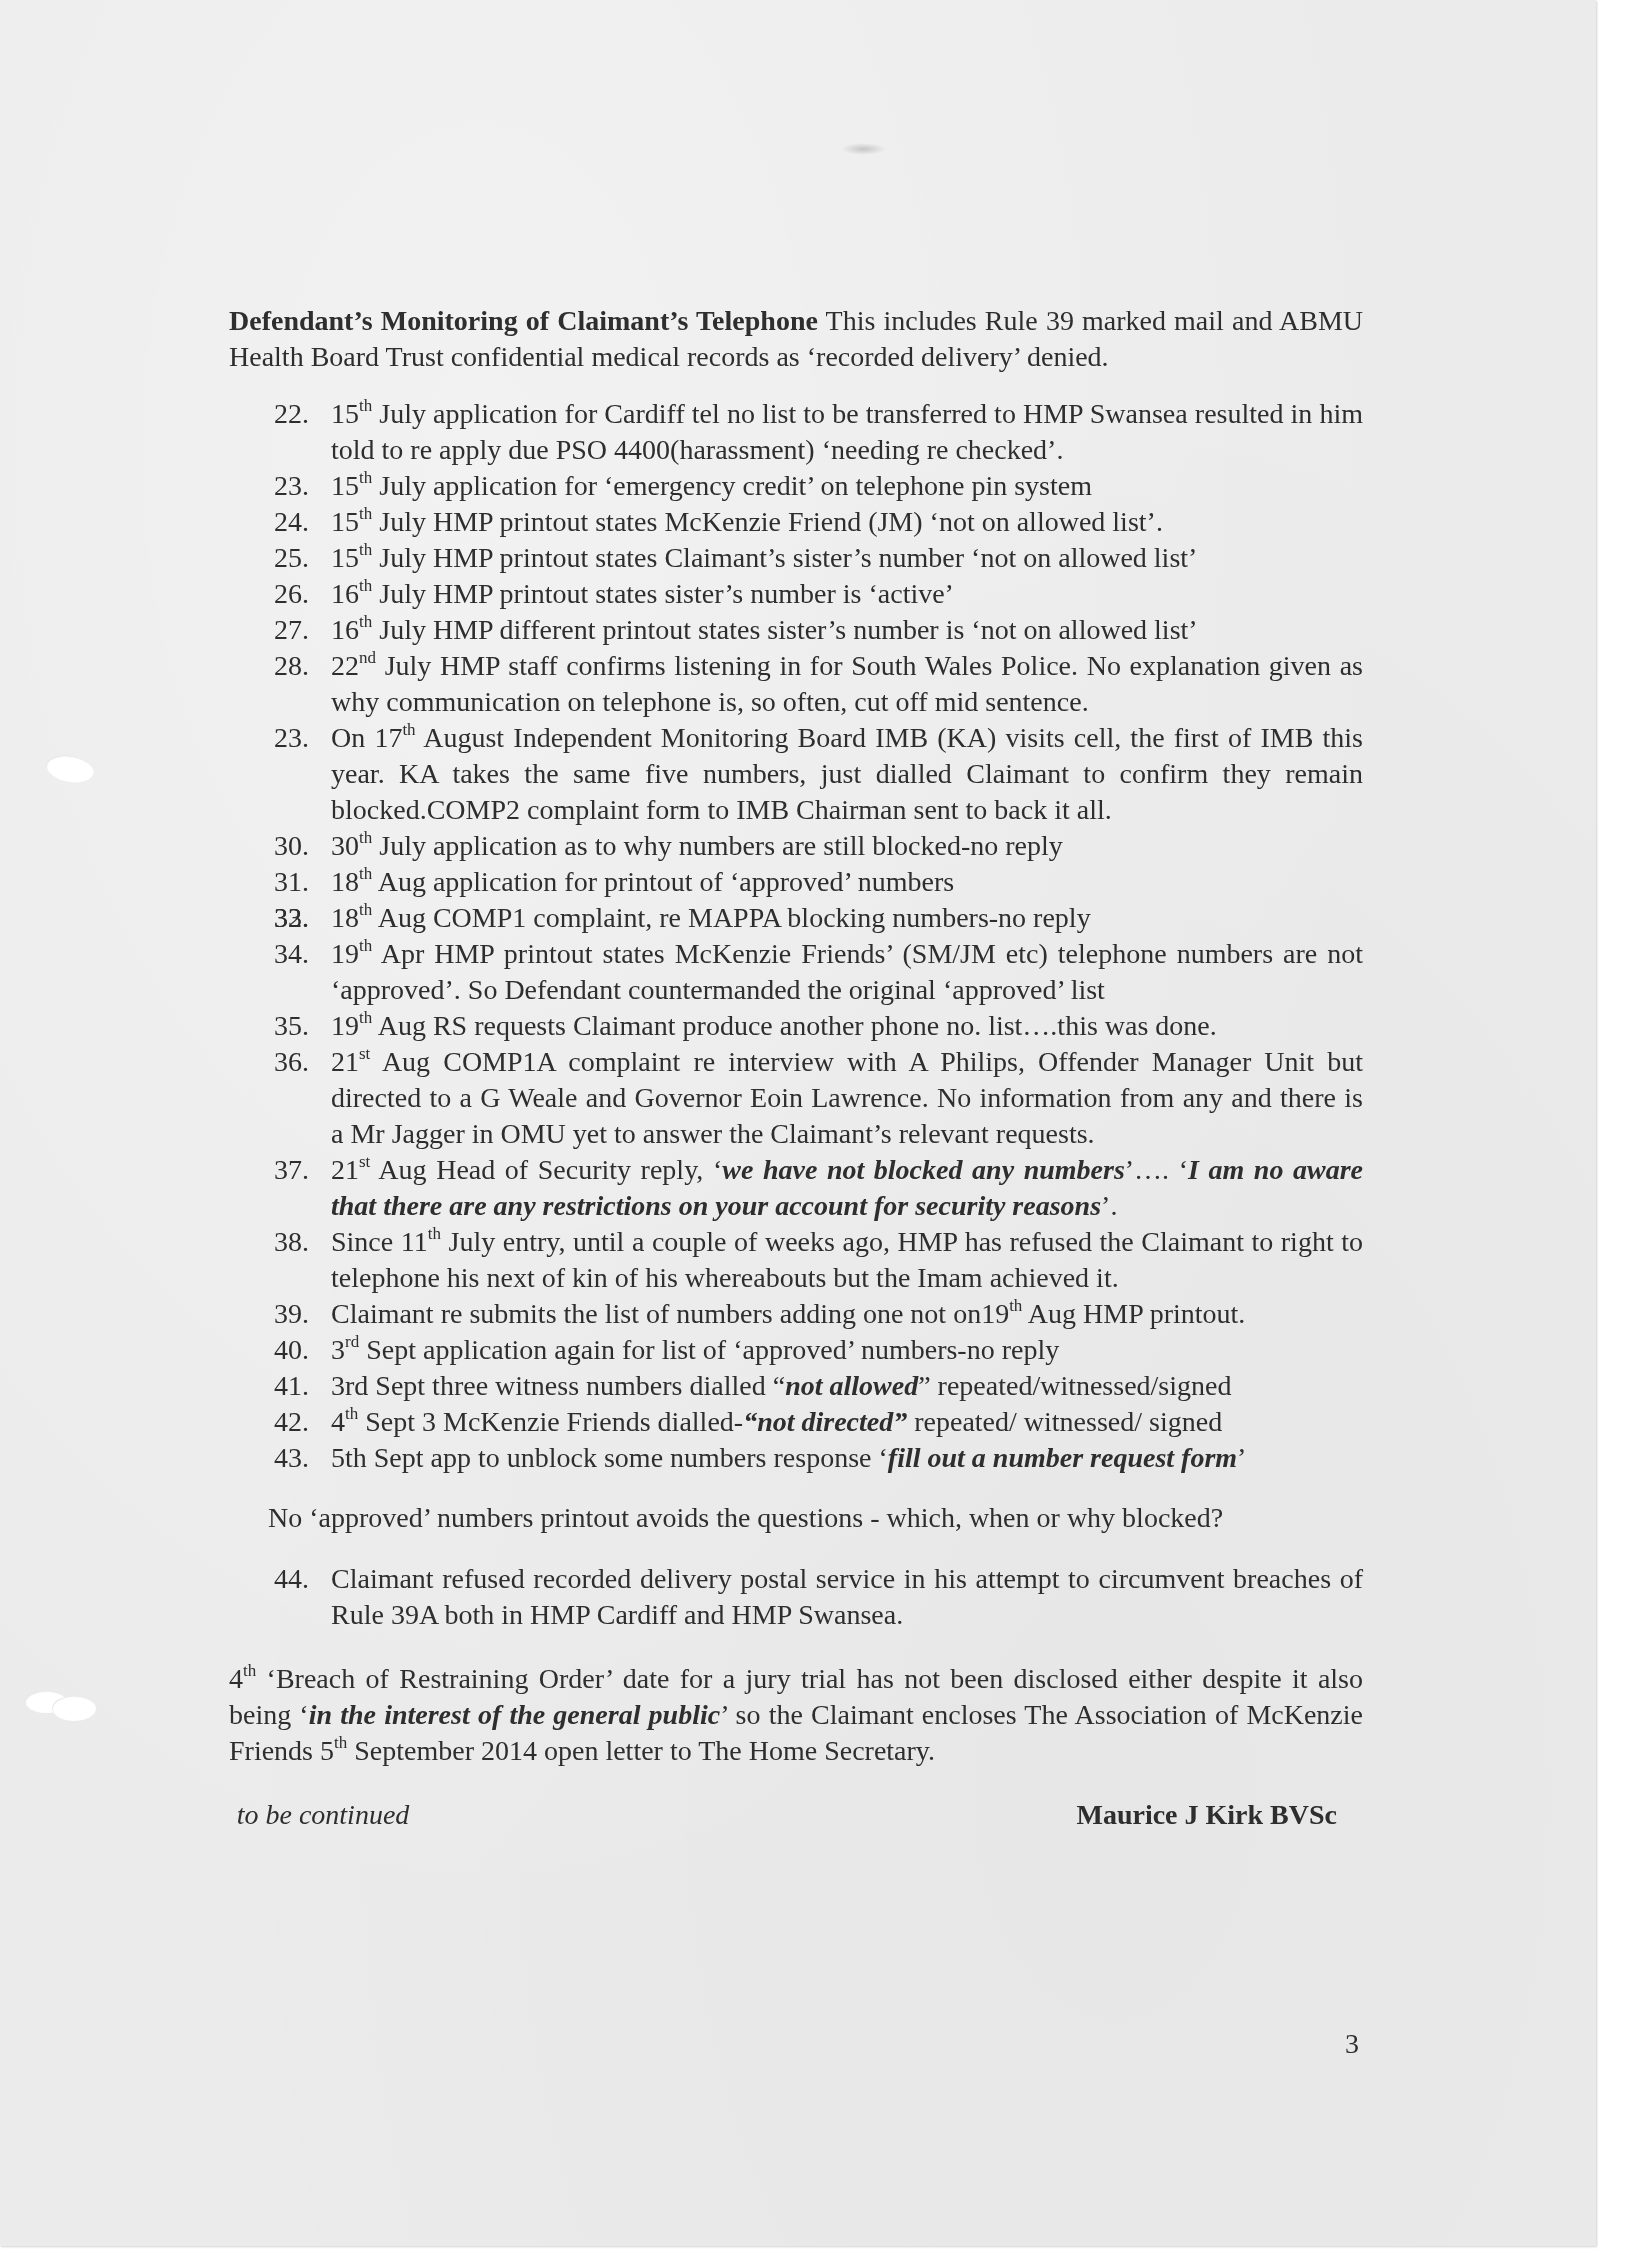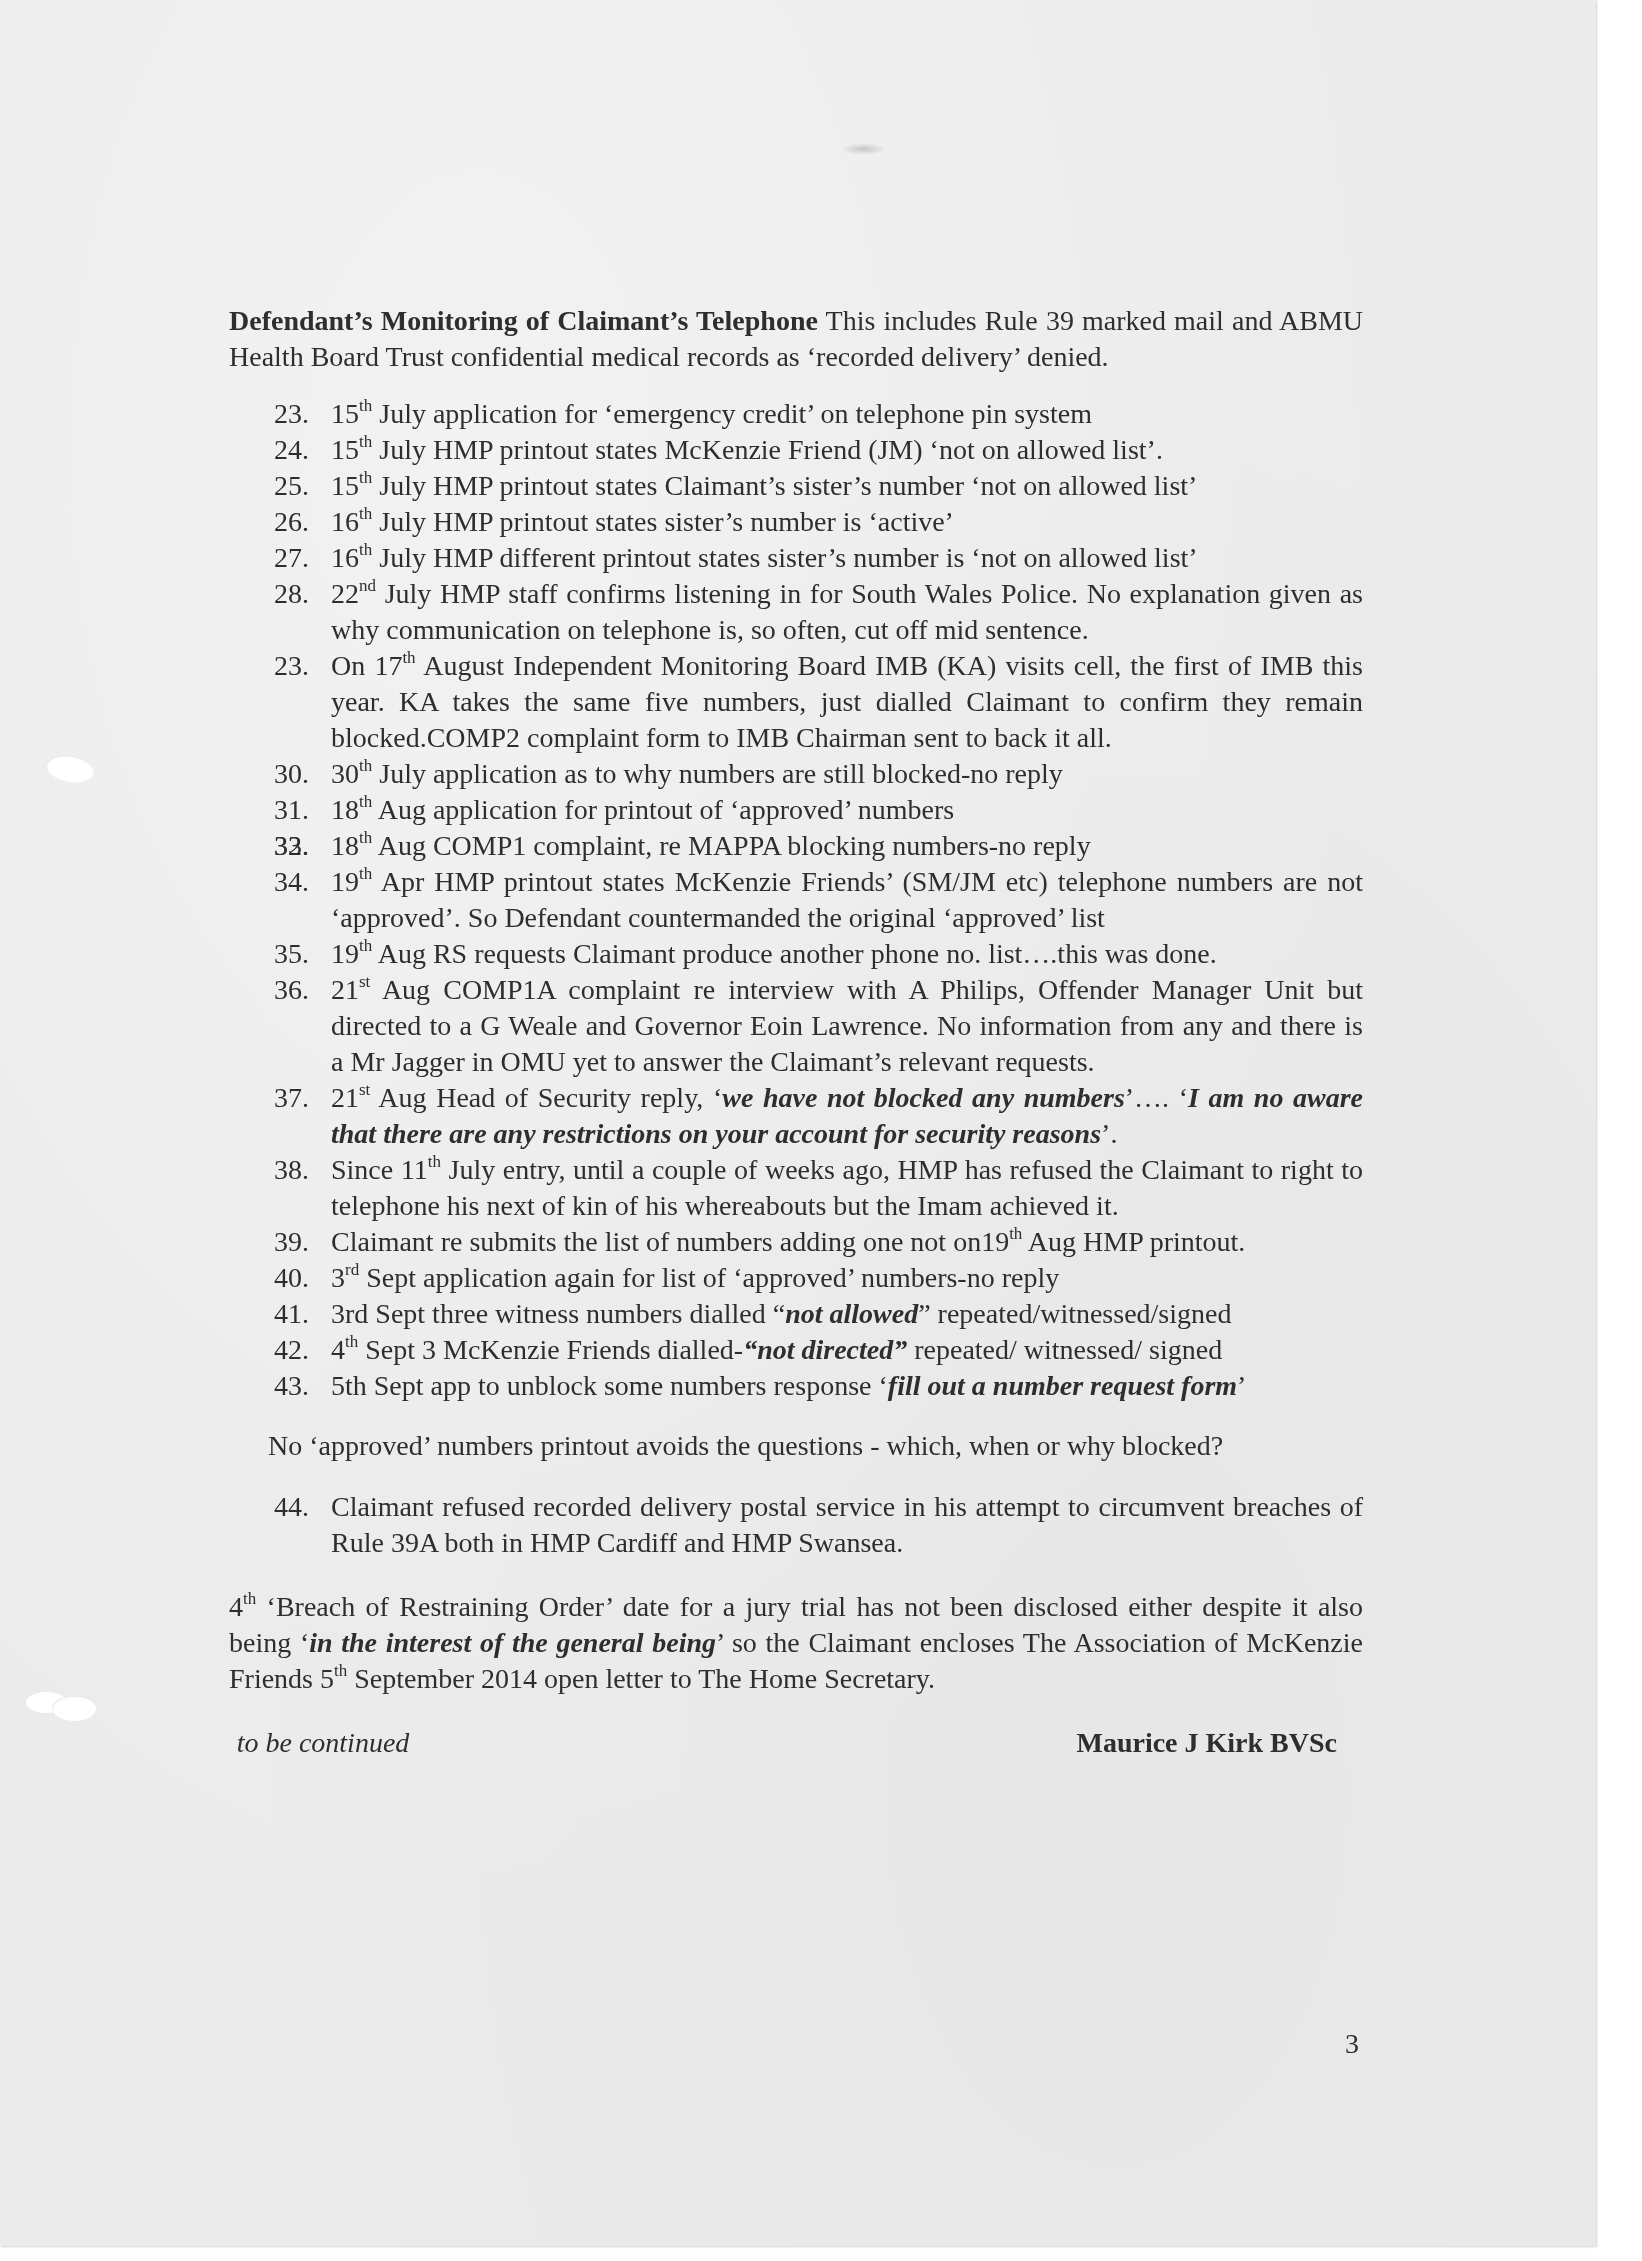--- a/index.html
+++ b/index.html
@@ -110,20 +110,21 @@
   <div class="punch-hole h1"></div>
   <div class="punch-hole h2a"></div>
   <div class="punch-hole h2b"></div>
 
   <div class="content">
     <p class="heading-para">
       <b>Defendant’s Monitoring of Claimant’s Telephone</b><span> This includes Rule 39 marked mail and ABMU Health Board Trust confidential medical records as ‘recorded delivery’ denied.</span>
     </p>
 
     <ol class="items" id="items-list">
+        <li><span class="num">22.</span><span><span>15</span><sup>th</sup><span> July application for Cardiff tel no list to be transferred to HMP Swansea resulted in him told to re apply due PSO 4400(harassment) ‘needing re checked’.</span></span></li>
         <li><span class="num">23.</span><span><span>15</span><sup>th</sup><span> July application for ‘emergency credit’ on telephone pin system</span></span></li>
         <li><span class="num">24.</span><span><span>15</span><sup>th</sup><span> July HMP printout states McKenzie Friend (JM) ‘not on allowed list’.</span></span></li>
         <li><span class="num">25.</span><span><span>15</span><sup>th</sup><span> July HMP printout states Claimant’s sister’s number ‘not on allowed list’</span></span></li>
         <li><span class="num">26.</span><span><span>16</span><sup>th</sup><span> July HMP printout states sister’s number is ‘active’</span></span></li>
         <li><span class="num">27.</span><span><span>16</span><sup>th</sup><span> July HMP different printout states sister’s number is ‘not on allowed list’</span></span></li>
         <li><span class="num">28.</span><span><span>22</span><sup>nd</sup><span> July HMP staff confirms listening in for South Wales Police. No explanation given as why communication on telephone is, so often, cut off mid sentence.</span></span></li>
         <li><span class="num">23.</span><span><span>On 17</span><sup>th</sup><span> August Independent Monitoring Board IMB (KA) visits cell, the first of IMB this year. KA takes the same five numbers, just dialled Claimant to confirm they remain blocked.COMP2 complaint form to IMB Chairman sent to back it all.</span></span></li>
         <li><span class="num">30.</span><span><span>30</span><sup>th</sup><span> July application as to why numbers are still blocked-no reply</span></span></li>
         <li><span class="num">31.</span><span><span>18</span><sup>th</sup><span> Aug application for printout of ‘approved’ numbers</span></span></li>
         <li><span class="num">32.</span></li>
@@ -143,21 +144,21 @@
     <p class="note">No ‘approved’ numbers printout avoids the questions - which, when or why blocked?</p>
 
     <ol class="items">
       <li>
         <span class="num">44.</span>
         <span>Claimant refused recorded delivery postal service in his attempt to circumvent breaches of Rule 39A both in HMP Cardiff and HMP Swansea.</span>
       </li>
     </ol>
 
     <p class="closing">
-      <span>4</span><sup>th</sup><span> ‘Breach of Restraining Order’ date for a jury trial has not been disclosed either despite it also being ‘</span><span class="bi">in the interest of the general being</span><span>’ so the Claimant encloses The Association of McKenzie Friends 5</span><sup>th</sup><span> September 2014 open letter to The Home Secretary.</span>
+      <span>4</span><sup>th</sup><span> ‘Breach of Restraining Order’ date for a jury trial has not been disclosed either despite it also being ‘</span><span class="bi">in the interest of the general public</span><span>’ so the Claimant encloses The Association of McKenzie Friends 5</span><sup>th</sup><span> September 2014 open letter to The Home Secretary.</span>
     </p>
 
     <div class="sign-row">
       <span class="continued">to be continued</span>
       <span class="signature">Maurice J Kirk BVSc</span>
     </div>
   </div>
 
   <div class="page-number">3</div>
 </div>

